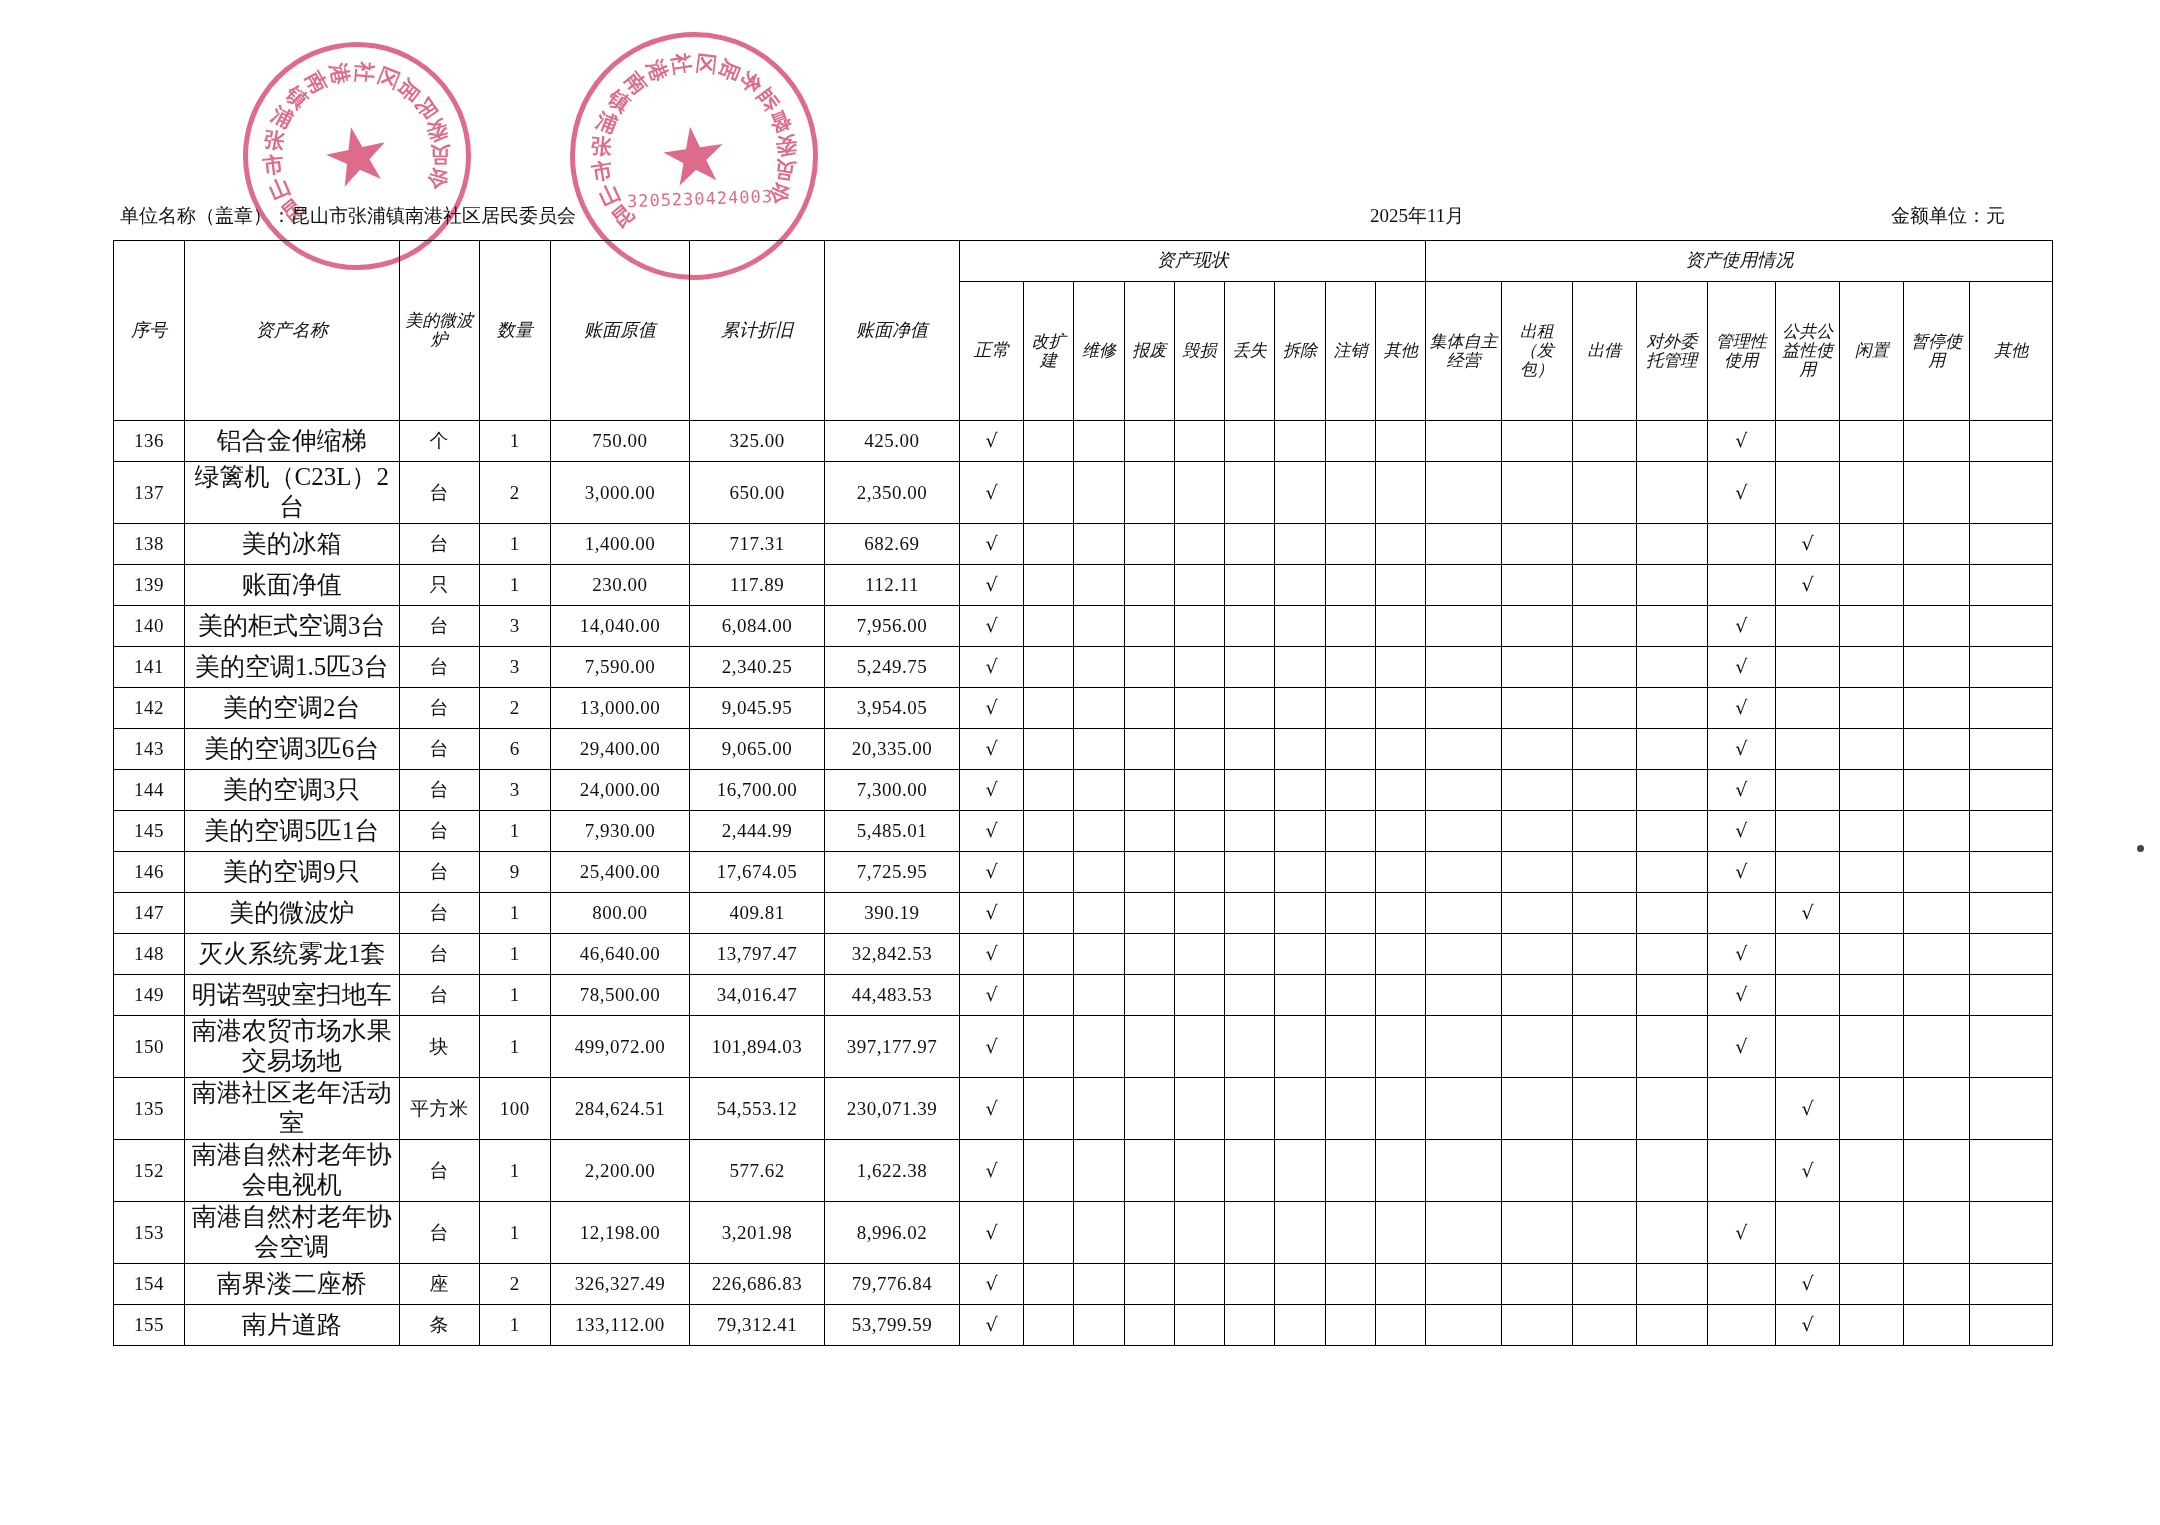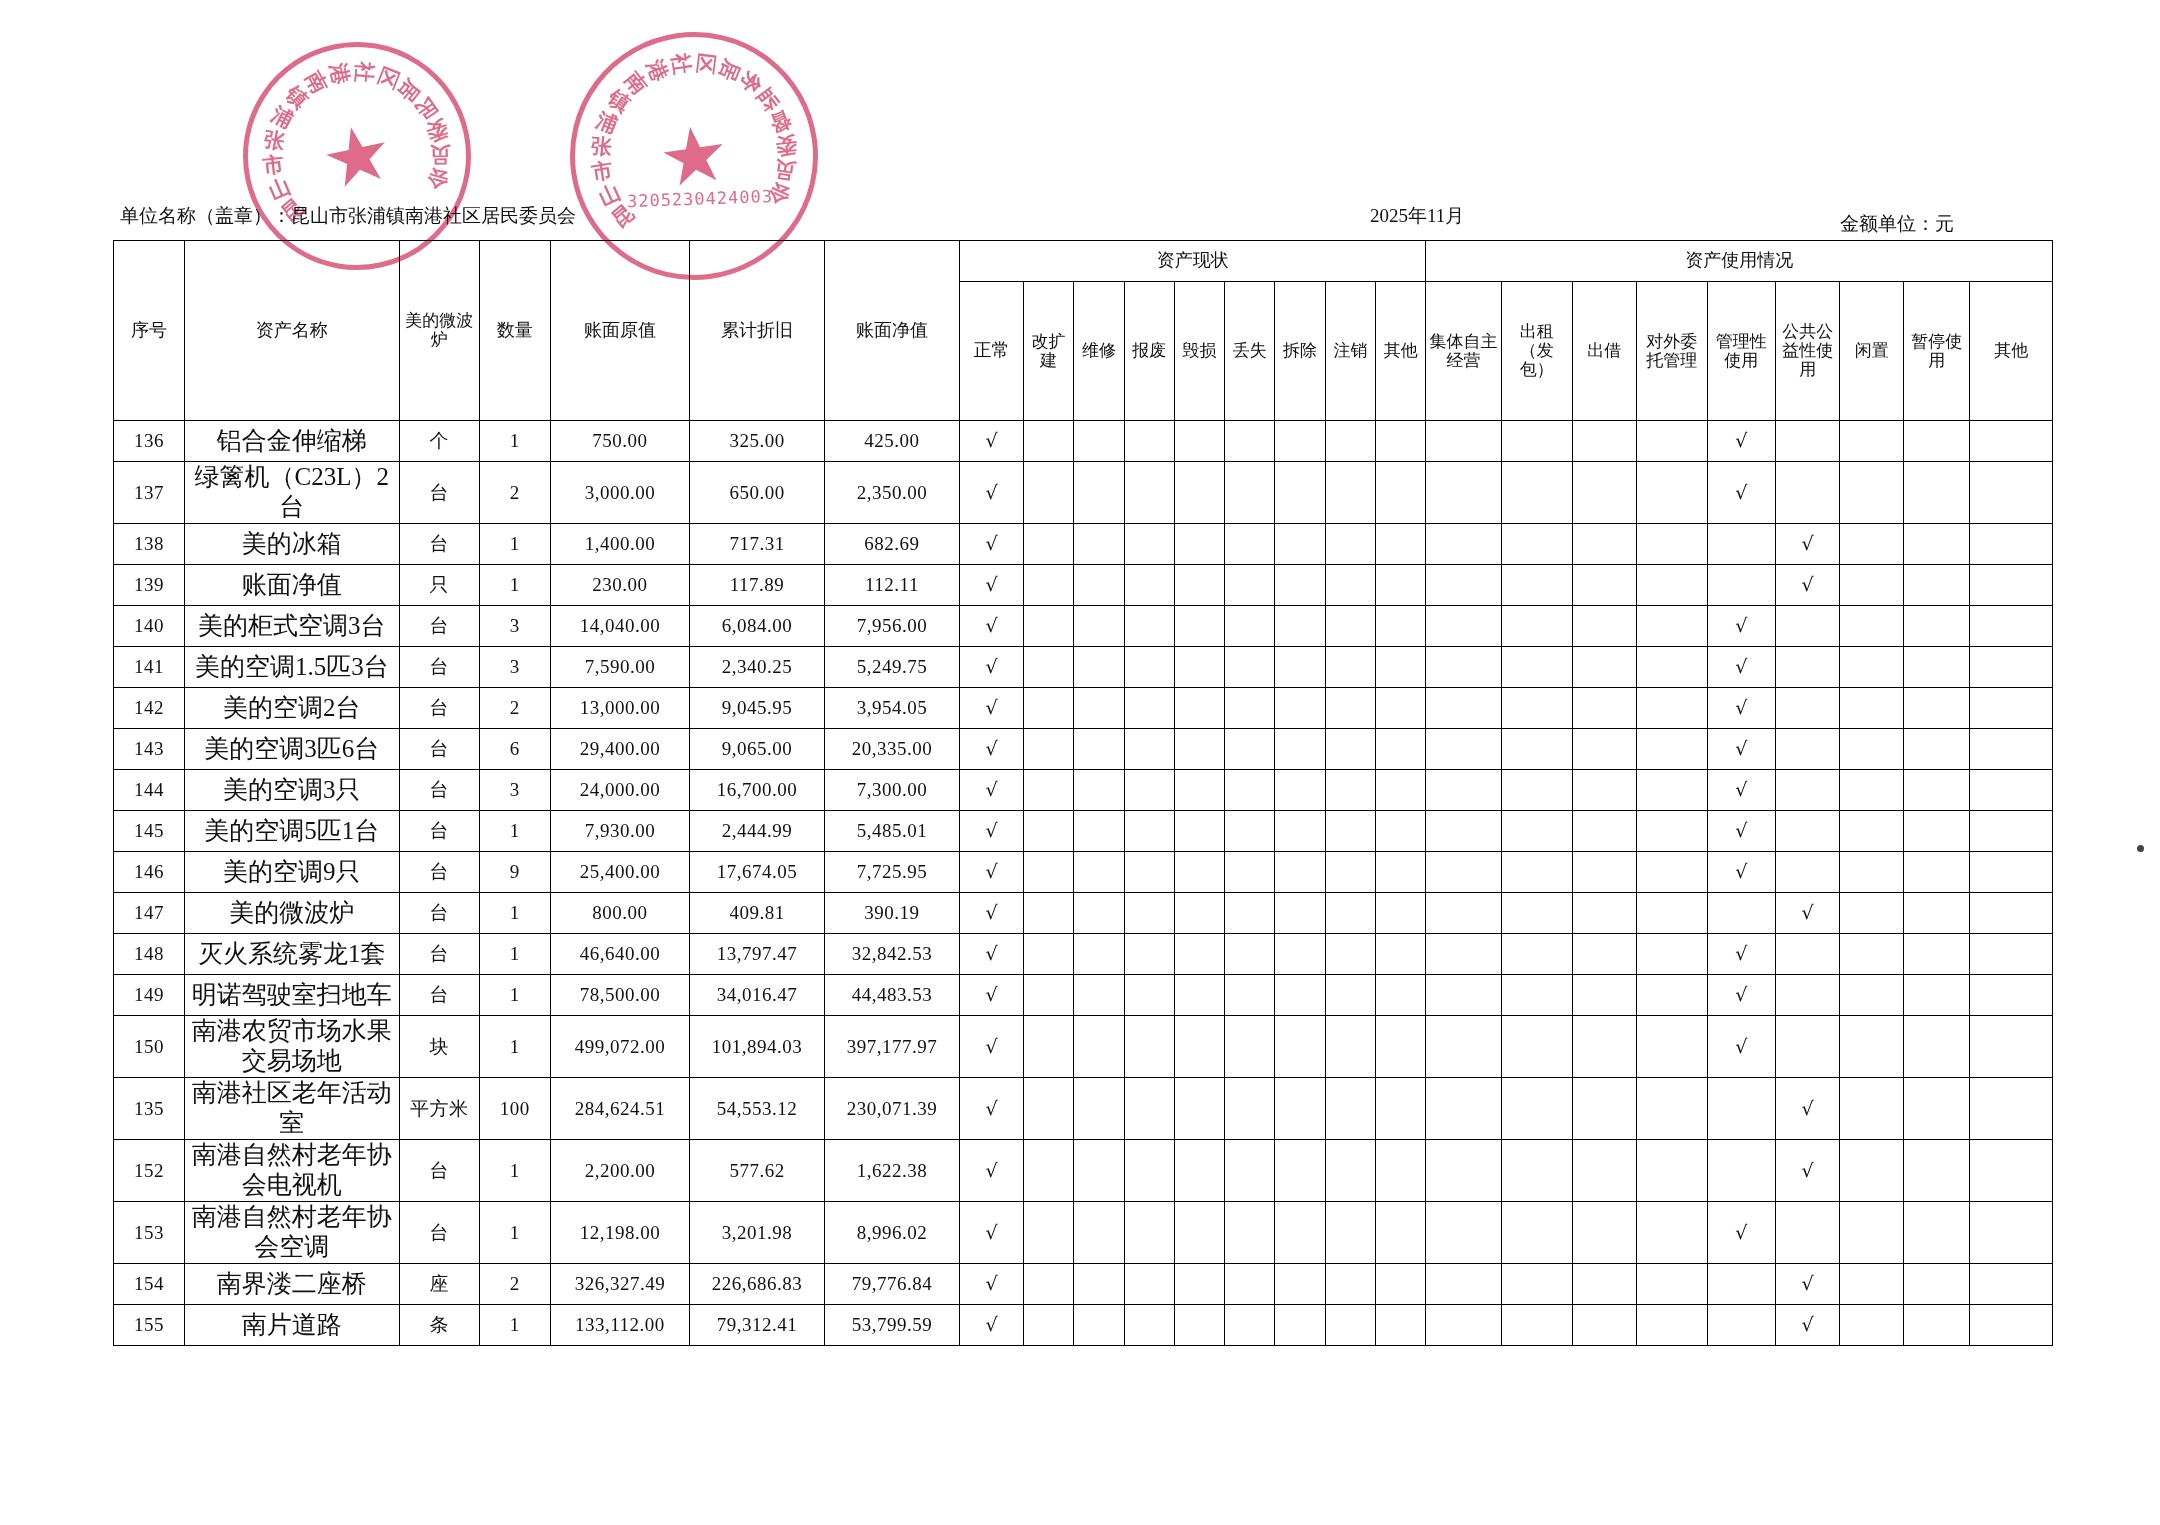--- a/index.html
+++ b/index.html
@@ -37,21 +37,21 @@
 
   
   .meta {
     position: absolute;
     top: 203px;
     font-size: 19px;
     white-space: nowrap;
   }
   .meta-unit { left: 120px; }
   .meta-date { left: 1370px; }
-  .meta-currency { left: 1840px; margin-top: 8px; }
+  .meta-currency { left: 1891px; }
 
   
   .tbl-wrap {
     position: absolute;
     left: 113px;
     top: 240px;
     width: 1940px;
   }
   table.main {
     border-collapse: collapse;
@@ -63,20 +63,21 @@
     border: 1px solid #000;
     text-align: center;
     vertical-align: middle;
     padding: 0;
     line-height: 1.22;
     font-weight: normal;
   }
   table.main thead th {
     font-size: 18px;
     padding: 9px 1px;
+    font-style: italic;
   }
   .hdr-group {
     font-size: 19px;
     height: 32px;
   }
   .hdr-cell-tall {
     height: 120px;
   }
   .narrow-label {
     display: block;

